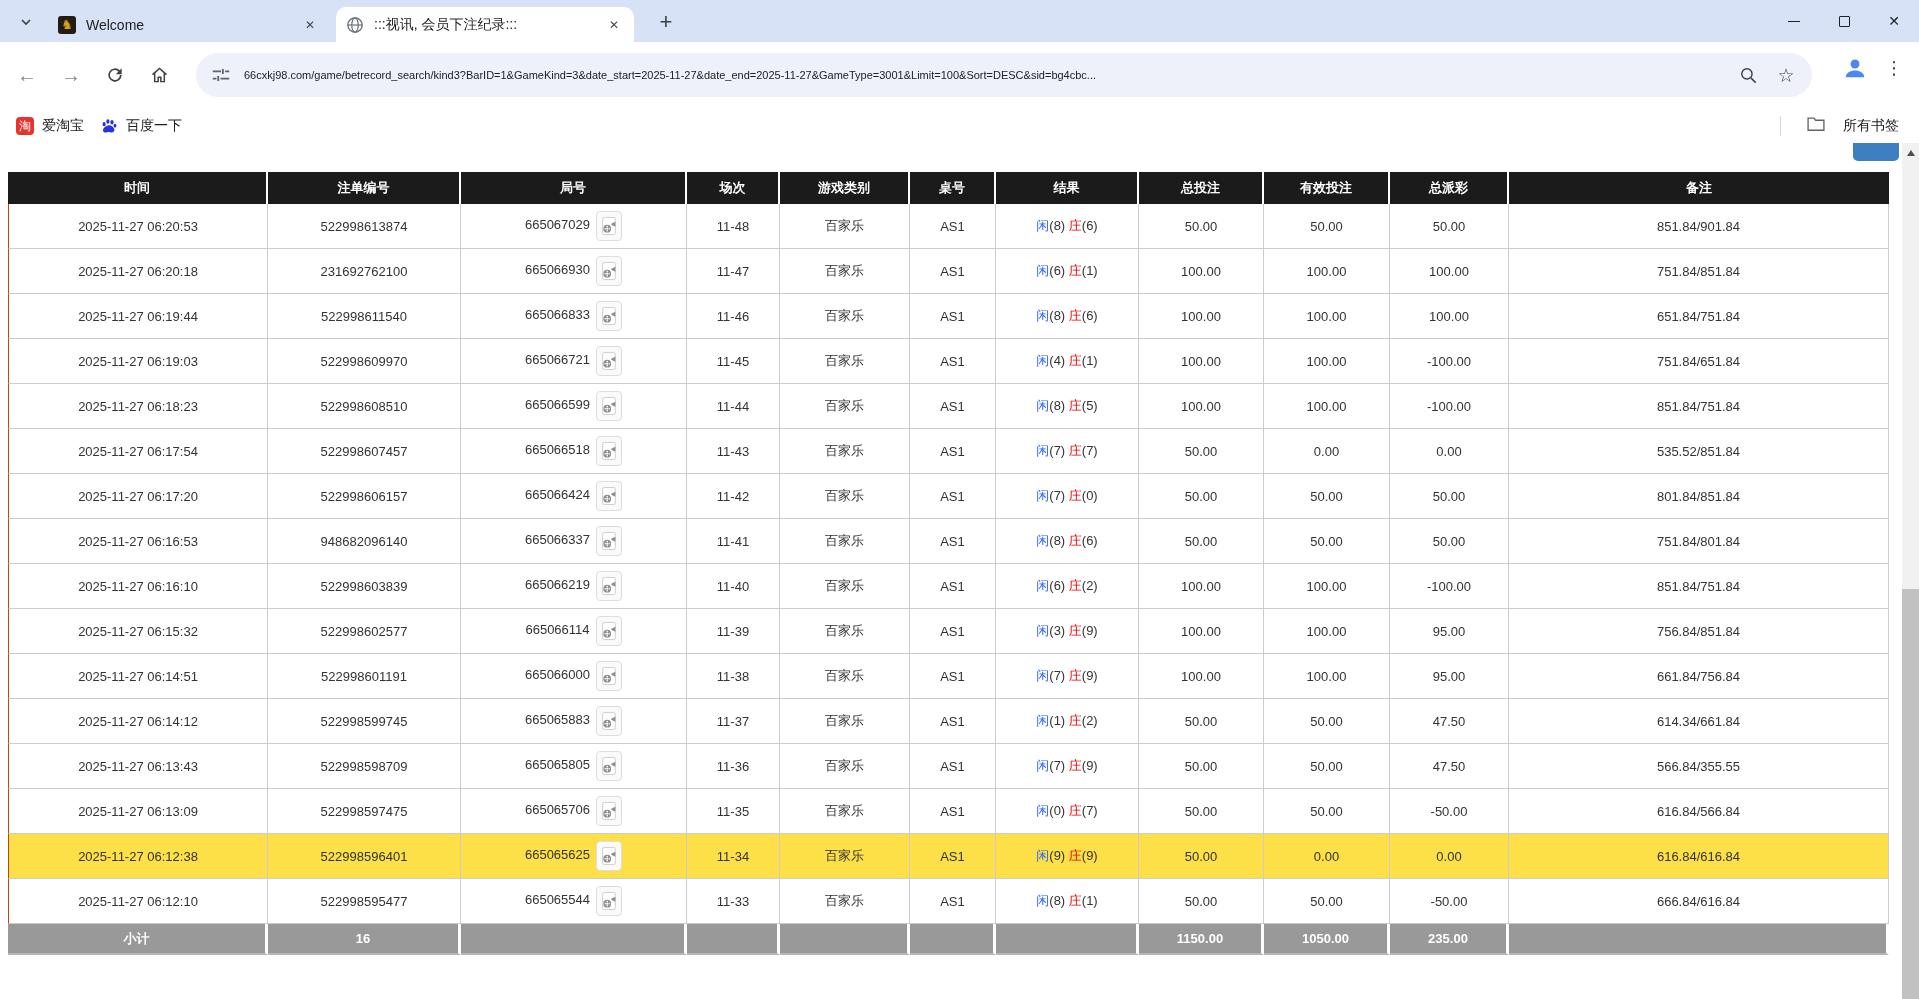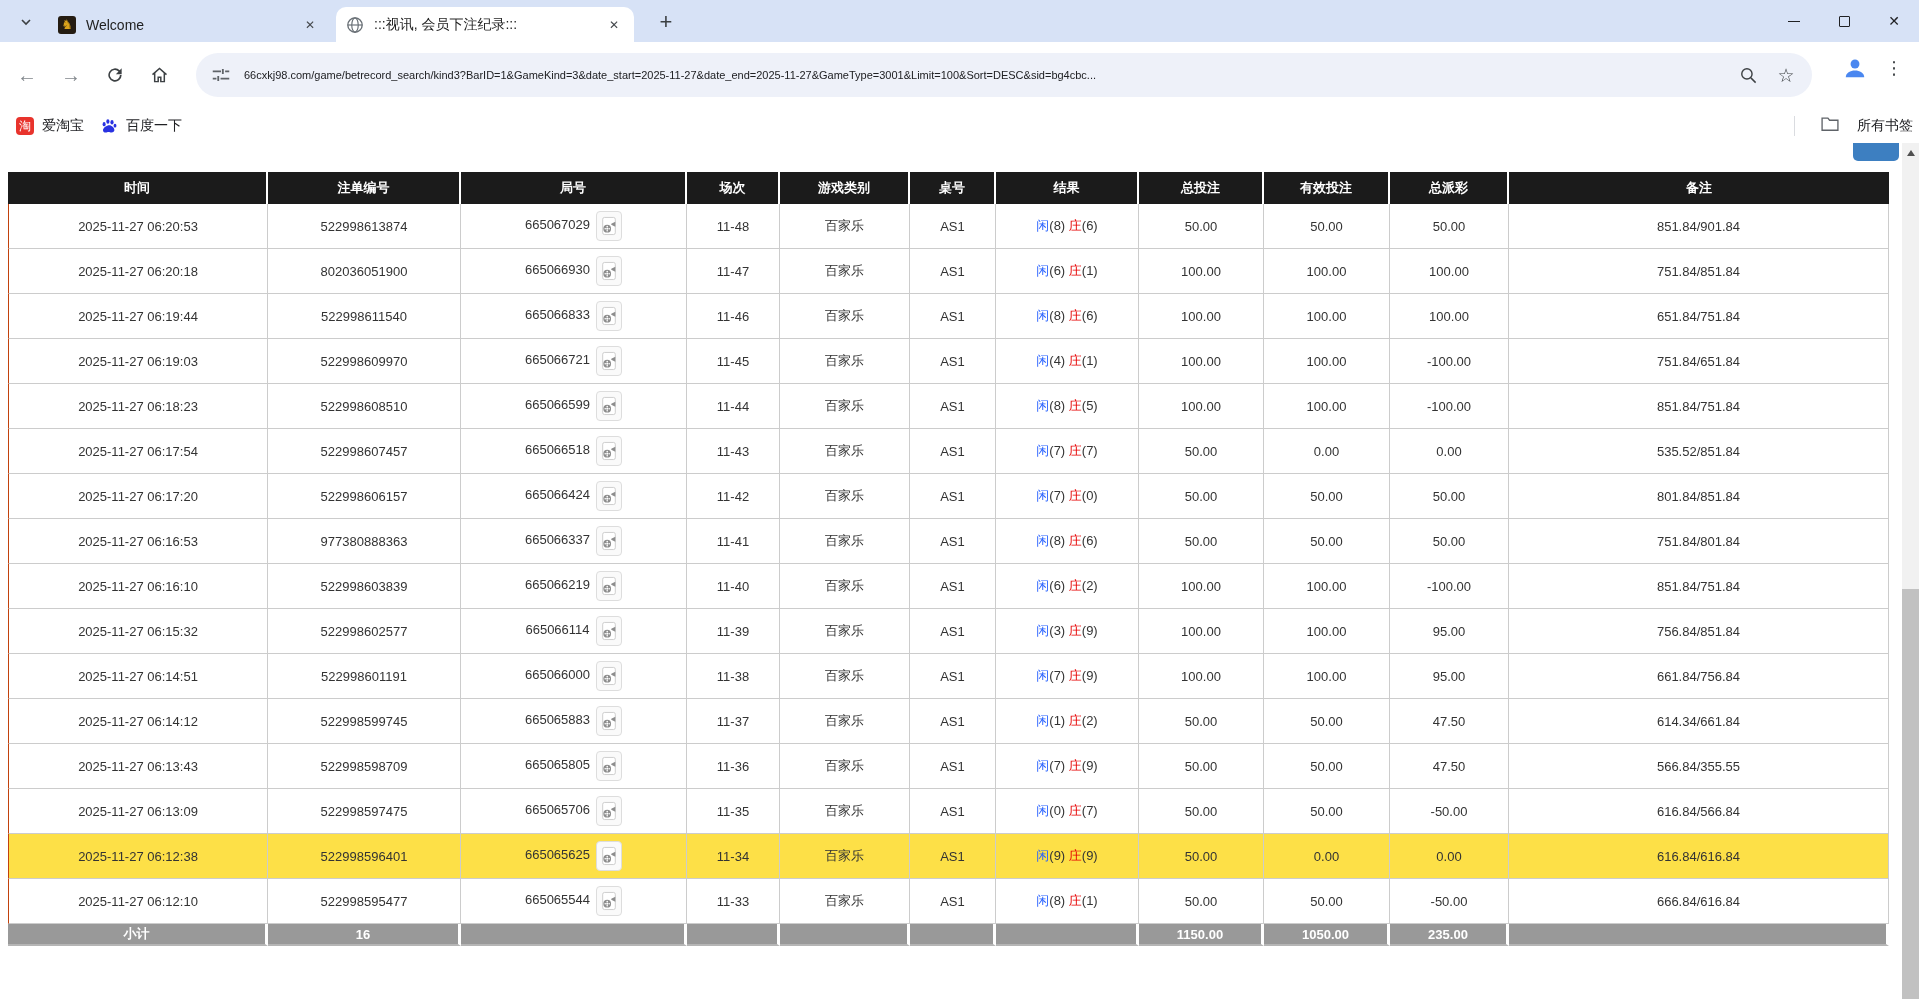--- a/index.html
+++ b/index.html
@@ -33,38 +33,38 @@
   .urlbar .right-ico{width:24px;height:24px;margin-left:14px;display:flex;align-items:center;justify-content:center;color:#3c4043;cursor:pointer}
   .star{font-size:19px;color:#5f6368}
   .avatar{position:absolute;right:46px;top:8px;width:36px;height:36px;border-radius:50%;display:flex;align-items:center;justify-content:center;cursor:pointer}
   .menu-dots{position:absolute;right:10px;top:8px;width:30px;height:36px;display:flex;align-items:center;justify-content:center;font-size:18px;color:#3c4043;cursor:pointer}
 
   .bookmarks{position:relative;height:35px;background:#fff;display:flex;align-items:center;font-size:14px;color:#202124}
   .bm-item{display:flex;align-items:center;gap:8px;padding:4px 8px;border-radius:6px;cursor:pointer}
   .bm-item:first-child{margin-left:8px}
   .bm-ico{width:18px;height:18px;flex:0 0 auto}
   .taobao-ico{background:#e8332c;border-radius:4px;color:#fff;font-size:12px;line-height:18px;text-align:center}
-  .bm-right{position:absolute;right:6px;display:flex;align-items:center;gap:17px}
+  .bm-right{position:absolute;right:20px;display:flex;align-items:center;gap:17px}
   .bm-divider{width:1px;height:20px;background:#dadce0;margin-right:8px}
 
   
   .page{position:relative;height:856px;background:#fff;overflow:hidden}
   .blue-btn{position:absolute;left:1853px;top:-6px;width:46px;height:24px;background:#3d7fc1;border-radius:5px;cursor:pointer}
 
   .tablewrap{position:absolute;left:8px;top:29px;width:1881px}
   table.bet{width:1881px;border-collapse:separate;border-spacing:0;table-layout:fixed}
   table.bet th{background:#1b1b1b;color:#fff;font-size:13px;font-weight:bold;height:32px;text-align:center;border-right:2px solid #fff}
   table.bet th:last-child{border-right:none}
   table.bet td{height:45px;font-size:13px;color:#333;text-align:center;border-right:1px solid #ccc;border-bottom:1px solid #ccc;background:#fff;overflow:hidden;white-space:nowrap}
   table.bet td:first-child{border-left:1px solid #c2410c}
   tr.hl td{background:#fde047}
   td .blue,.blue{color:#2962ff}
   td .red{color:#e60000}
   td.neg{color:#ff0000}
-  tr.foot td{background:#999;color:#fff;font-weight:bold;height:22px;border-right:3px solid #fff;border-bottom:3px solid #fff;border-left:none}
+  tr.foot td{background:#999;color:#fff;font-weight:bold;height:31px;border-right:3px solid #fff;border-bottom:3px solid #fff;border-left:none}
   tr.foot td:first-child{border-left:none}
   tr.foot:last-child td{border-bottom:2px solid #b5b5b5}
   .replay{display:inline-block;width:26px;height:30px;background:#fafafa;border:1px solid #ddd;border-radius:4px;vertical-align:middle;margin-left:6px;cursor:pointer;padding-top:3px}
 
   
   .scrollbar{position:absolute;right:0;top:0;width:17px;height:856px;background:#f1f1f1}
   .scroll-up{position:absolute;top:0;left:0;width:17px;height:20px;display:flex;align-items:center;justify-content:center;cursor:pointer}
   .scroll-up .tri{width:0;height:0;border-left:4px solid transparent;border-right:4px solid transparent;border-bottom:6px solid #505050}
   .scroll-thumb{position:absolute;left:0;top:446px;width:17px;height:410px;background:#c1c1c1;cursor:pointer}
 </style>
@@ -231,21 +231,21 @@
             <td>百家乐</td>
             <td>AS1</td>
             <td><span class="blue">闲</span>(8) <span class="red">庄</span>(6)</td>
             <td class="blue">50.00</td>
             <td>50.00</td>
             <td>50.00</td>
             <td>851.84/901.84</td>
           </tr>
           <tr>
             <td>2025-11-27 06:20:18</td>
-            <td>802036051900</td>
+            <td>231692762100</td>
             <td>665066930<span class="replay"><svg width="18" height="22" viewBox="0 0 20 22">
                   <rect x="3" y="1.5" width="14" height="19" rx="2" fill="#ffffff" stroke="#c8c8c8"></rect>
                   <circle cx="8" cy="14" r="4.3" fill="#8d8d8d"></circle>
                   <circle cx="8" cy="14" r="1.1" fill="#fff"></circle>
                   <circle cx="8" cy="11.7" r="0.9" fill="#fff"></circle>
                   <circle cx="8" cy="16.3" r="0.9" fill="#fff"></circle>
                   <circle cx="5.8" cy="14" r="0.9" fill="#fff"></circle>
                   <circle cx="10.2" cy="14" r="0.9" fill="#fff"></circle>
                   <path d="M12.5 8.6 l4.5 -2.2 v5.4 l-4.5 -2.2z" fill="#8d8d8d"></path>
                 </svg></span></td>
@@ -363,21 +363,21 @@
             <td>百家乐</td>
             <td>AS1</td>
             <td><span class="blue">闲</span>(7) <span class="red">庄</span>(0)</td>
             <td class="blue">50.00</td>
             <td>50.00</td>
             <td>50.00</td>
             <td>801.84/851.84</td>
           </tr>
           <tr>
             <td>2025-11-27 06:16:53</td>
-            <td>977380888363</td>
+            <td>948682096140</td>
             <td>665066337<span class="replay"><svg width="18" height="22" viewBox="0 0 20 22">
                   <rect x="3" y="1.5" width="14" height="19" rx="2" fill="#ffffff" stroke="#c8c8c8"></rect>
                   <circle cx="8" cy="14" r="4.3" fill="#8d8d8d"></circle>
                   <circle cx="8" cy="14" r="1.1" fill="#fff"></circle>
                   <circle cx="8" cy="11.7" r="0.9" fill="#fff"></circle>
                   <circle cx="8" cy="16.3" r="0.9" fill="#fff"></circle>
                   <circle cx="5.8" cy="14" r="0.9" fill="#fff"></circle>
                   <circle cx="10.2" cy="14" r="0.9" fill="#fff"></circle>
                   <path d="M12.5 8.6 l4.5 -2.2 v5.4 l-4.5 -2.2z" fill="#8d8d8d"></path>
                 </svg></span></td>

